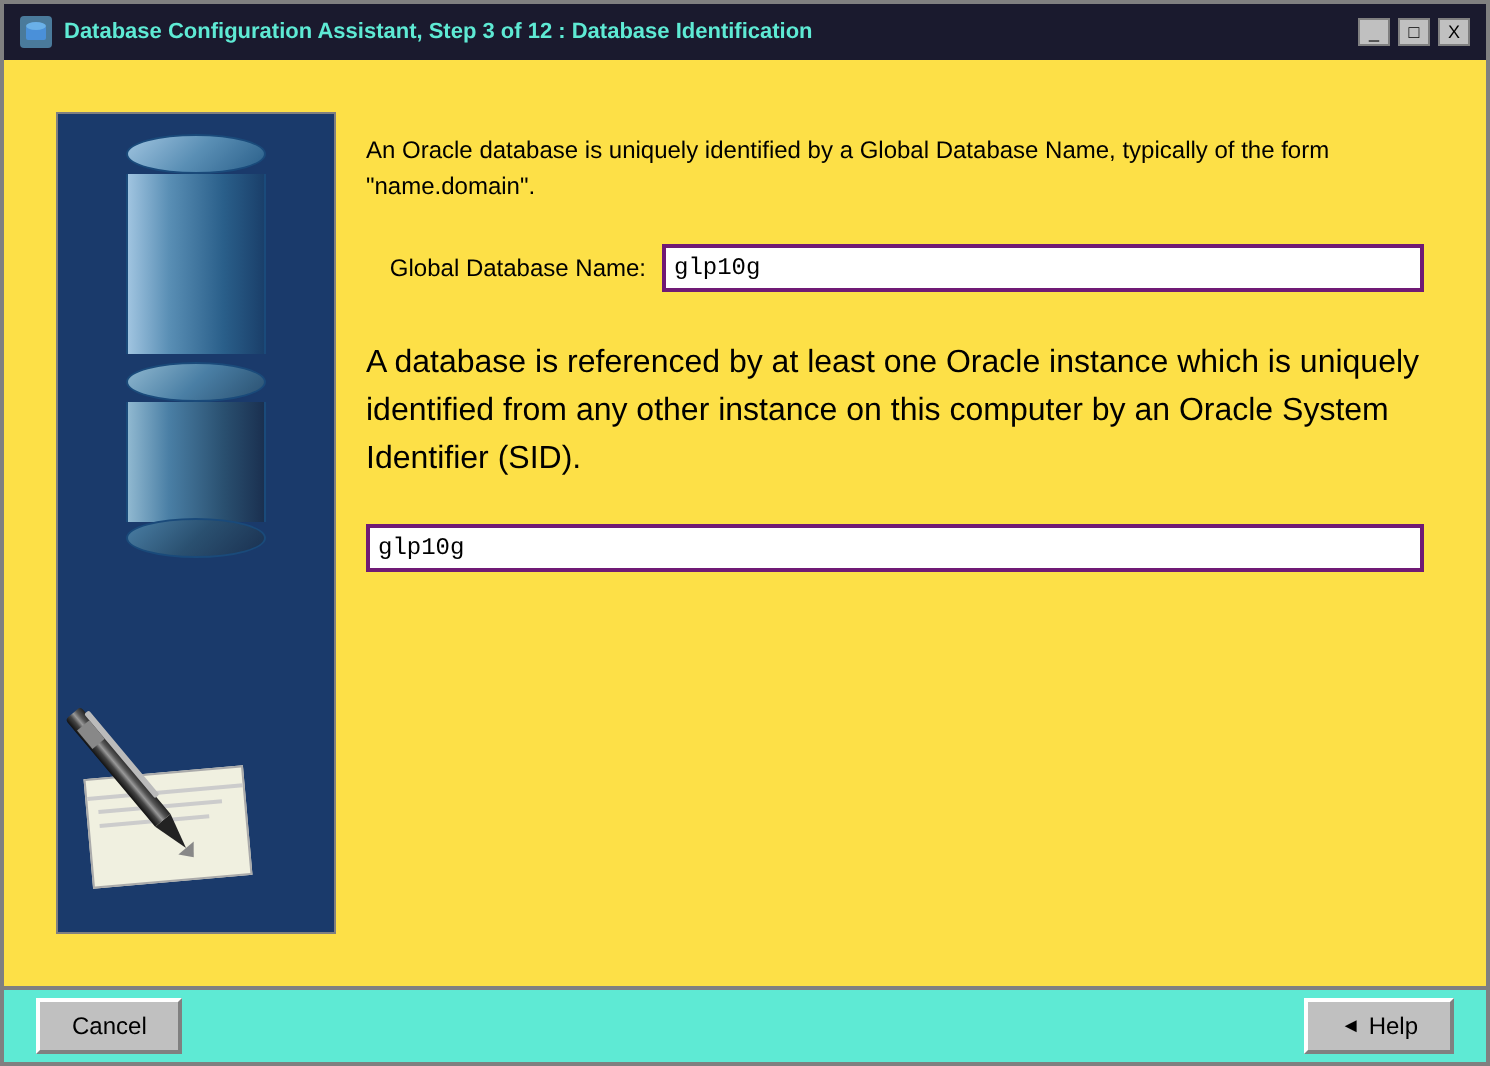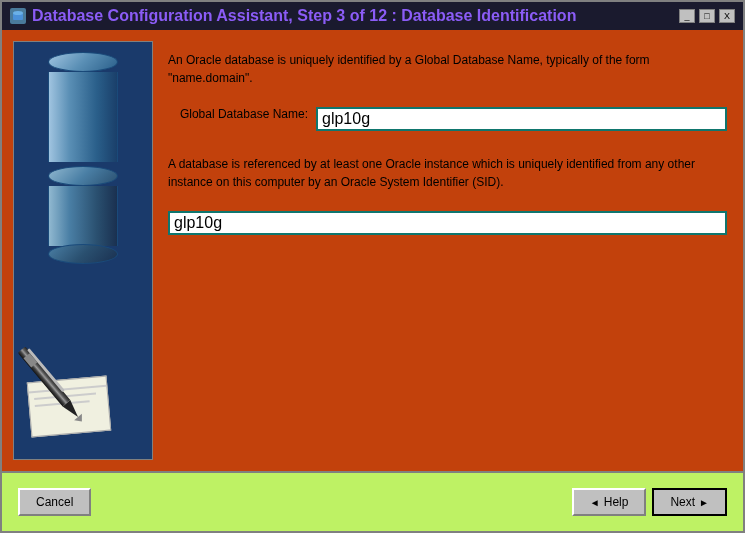--- a/index.html
+++ b/index.html
@@ -42,23 +42,23 @@
       width: 16px;
       height: 16px;
       background: #4a7a9b;
       border-radius: 2px;
       display: flex;
       align-items: center;
       justify-content: center;
     }
 
     .title-text {
-      font-size: 16px;
+      font-size: 11px;
       font-weight: bold;
-      color: #8b5cf6;
+      color: #5eead4;
       text-align: right;
     }
 
     .title-controls {
       display: flex;
       gap: 4px;
     }
 
     .title-btn {
       width: 16px;
@@ -69,22 +69,22 @@
       cursor: pointer;
       display: flex;
       align-items: center;
       justify-content: center;
       color: #000;
     }
 
     .content-area {
       display: flex;
       flex: 1;
-      background: #c2410c;
-      padding: 11px;
+      background: #fde047;
+      padding: 26px;
       gap: 10px;
     }
 
     .left-panel {
       width: 140px;
       flex-shrink: 0;
       background: #1a3a6b;
       border: 1px solid #808080;
       display: flex;
       align-items: flex-end;
@@ -139,53 +139,54 @@
 
     .description-text {
       font-size: 12px;
       color: #000;
       line-height: 1.5;
       margin-bottom: 8px;
     }
 
     .form-row {
       display: flex;
+      align-items: center;
       gap: 8px;
       margin-bottom: 8px;
     }
 
     .form-label {
       font-size: 12px;
       color: #000;
       white-space: nowrap;
       min-width: 140px;
       text-align: right;
     }
 
     .form-input {
       flex: 1;
       height: 24px;
-      border: 2px solid #0f766e;
+      border: 2px solid #701a75;
       background: white;
       padding: 2px 4px;
+      font-size: 12px;
+      font-family: Liberation Mono, monospace;
+      outline: none;
+    }
+
+    .second-desc {
       font-size: 16px;
-      font-family: Liberation Sans, sans-serif;
-      outline: none;
-    }
-
-    .second-desc {
-      font-size: 12px;
       color: #000;
       line-height: 1.5;
       margin: 4px 0 8px 0;
     }
 
     .footer {
-      height: 60px;
-      background: #bef264;
+      height: 38px;
+      background: #5eead4;
       border-top: 2px solid #808080;
       display: flex;
       align-items: center;
       padding: 4px 16px;
       justify-content: space-between;
       flex-shrink: 0;
     }
 
     .footer-left {
       display: flex;
@@ -299,19 +300,15 @@
 
   <div class="footer">
     <div class="footer-left">
       <button class="btn">Cancel</button>
     </div>
     <div class="footer-right">
       <button class="btn">
         <span class="nav-arrow">◄</span>
         <span>Help</span>
       </button>
-      <button class="btn btn-next">
-        <span>Next</span>
-        <span class="nav-arrow">►</span>
-      </button>
     </div>
   </div>
 </div>
 
 </body></html>

